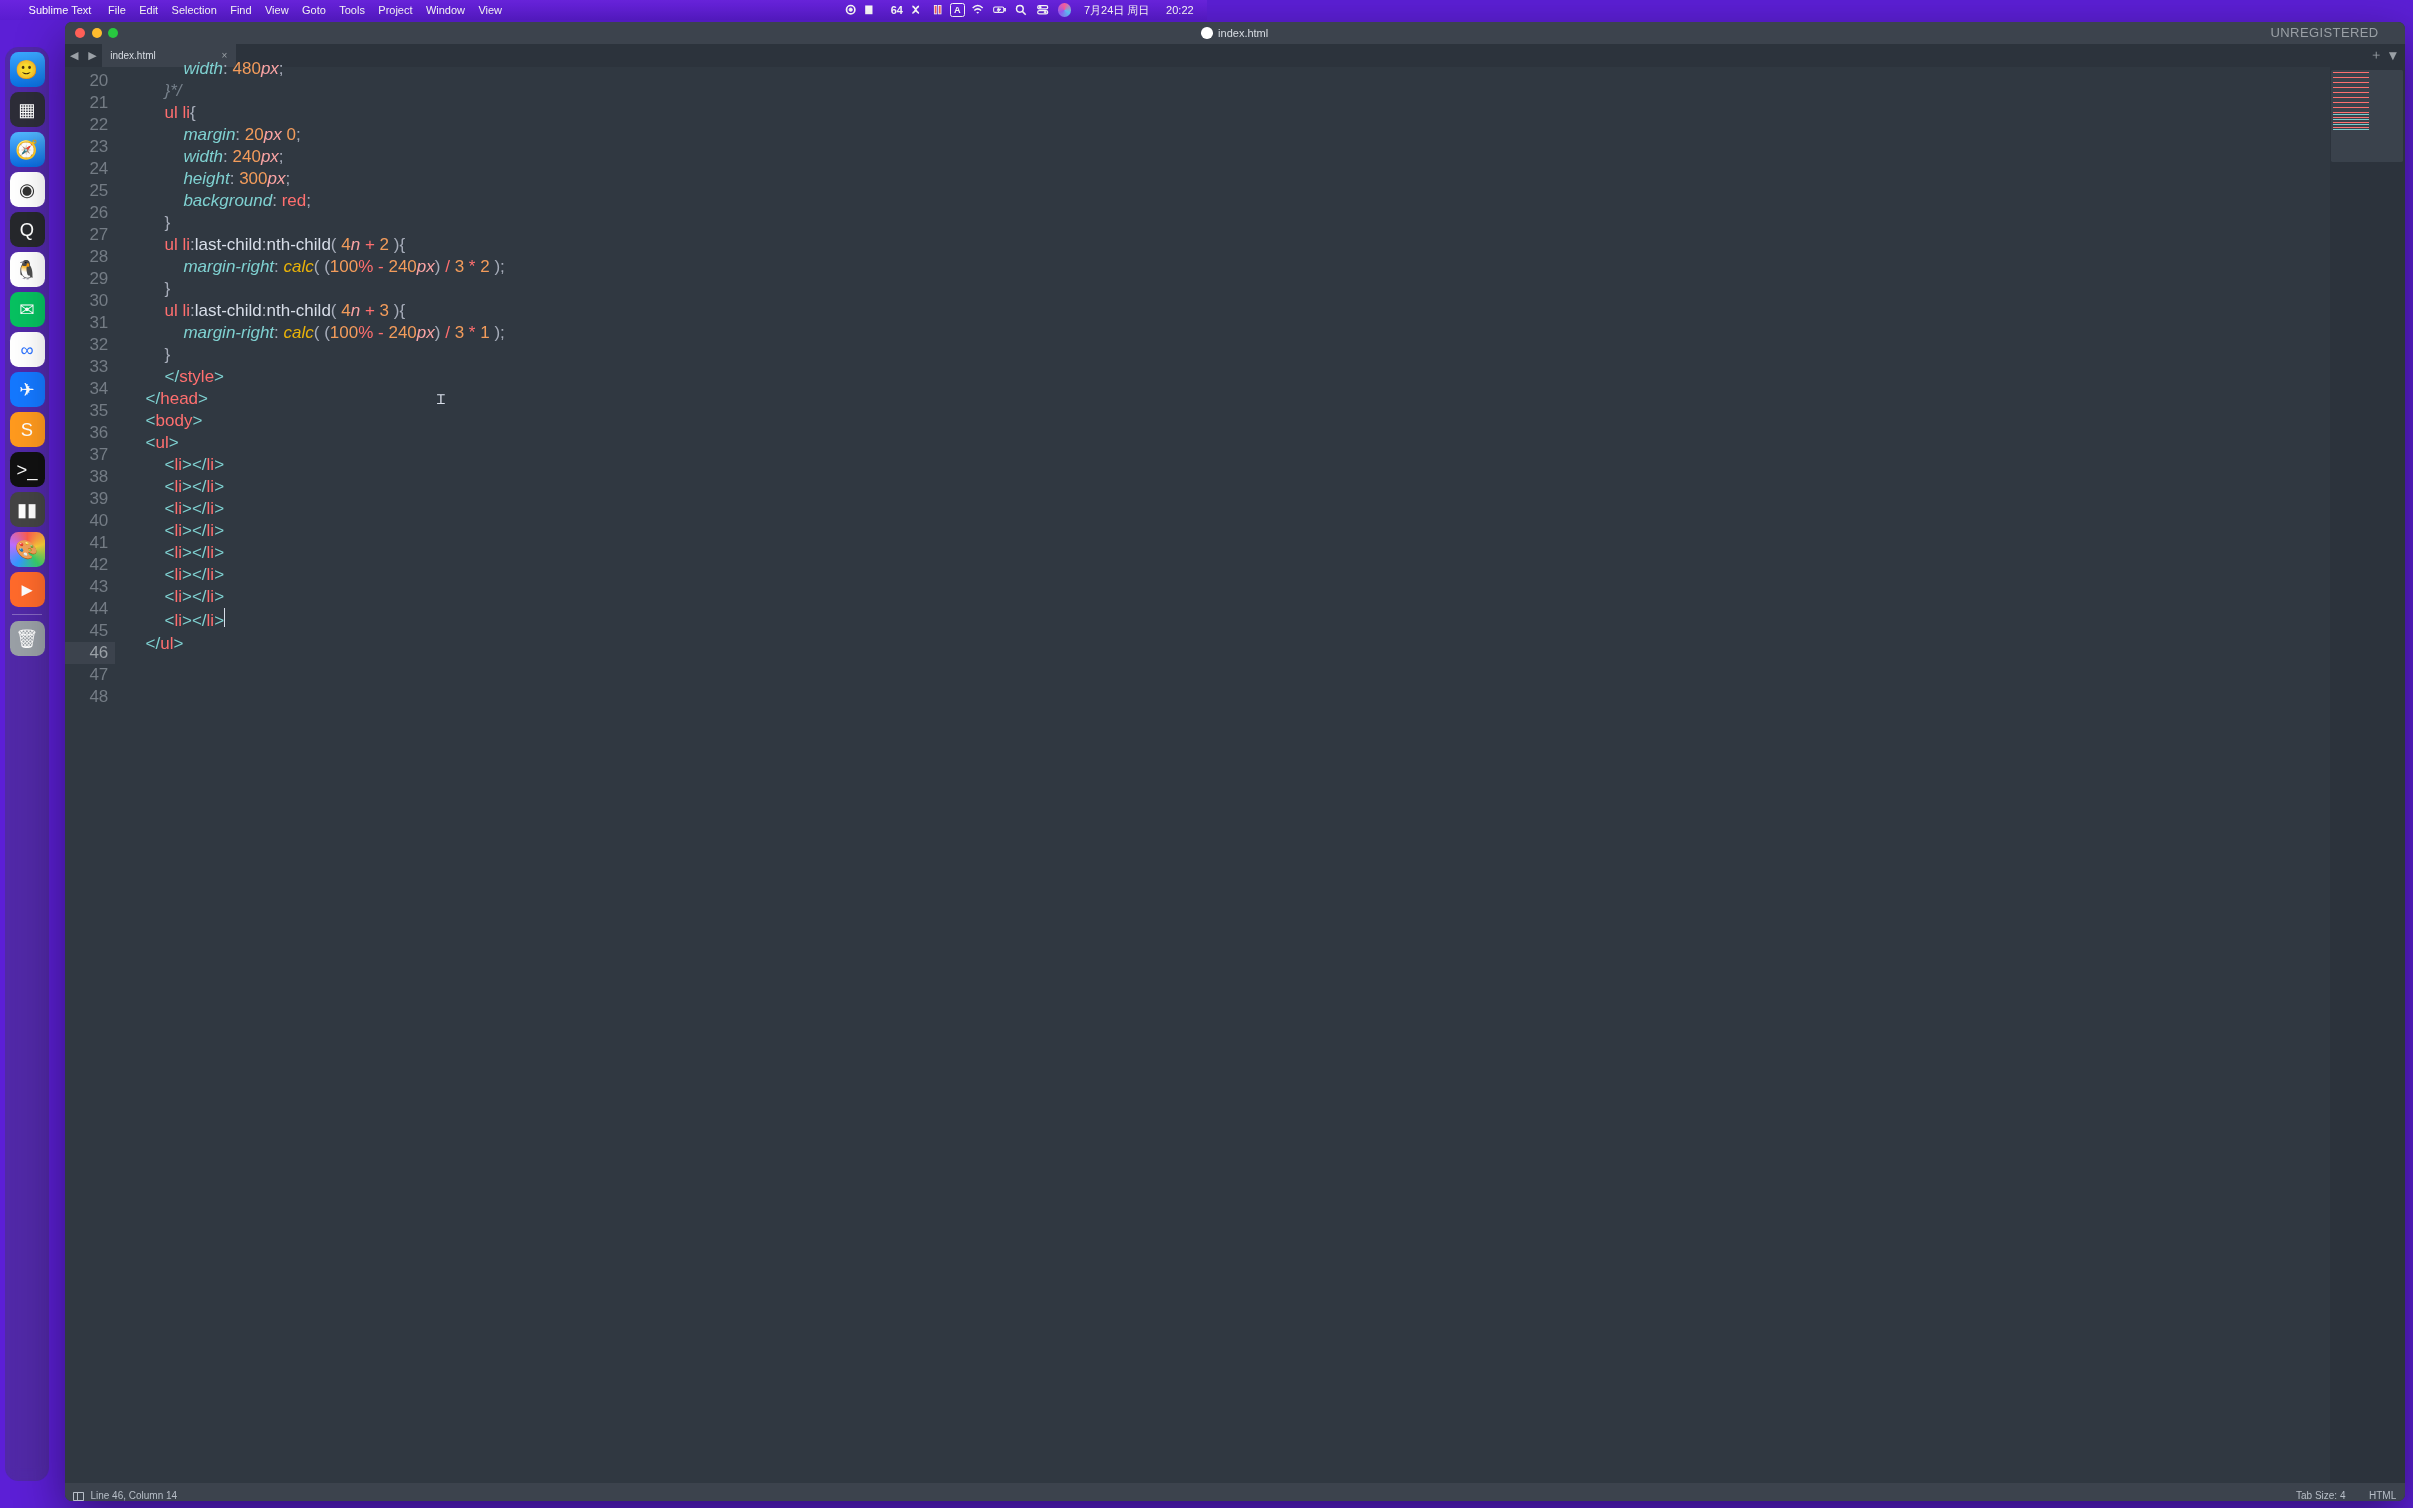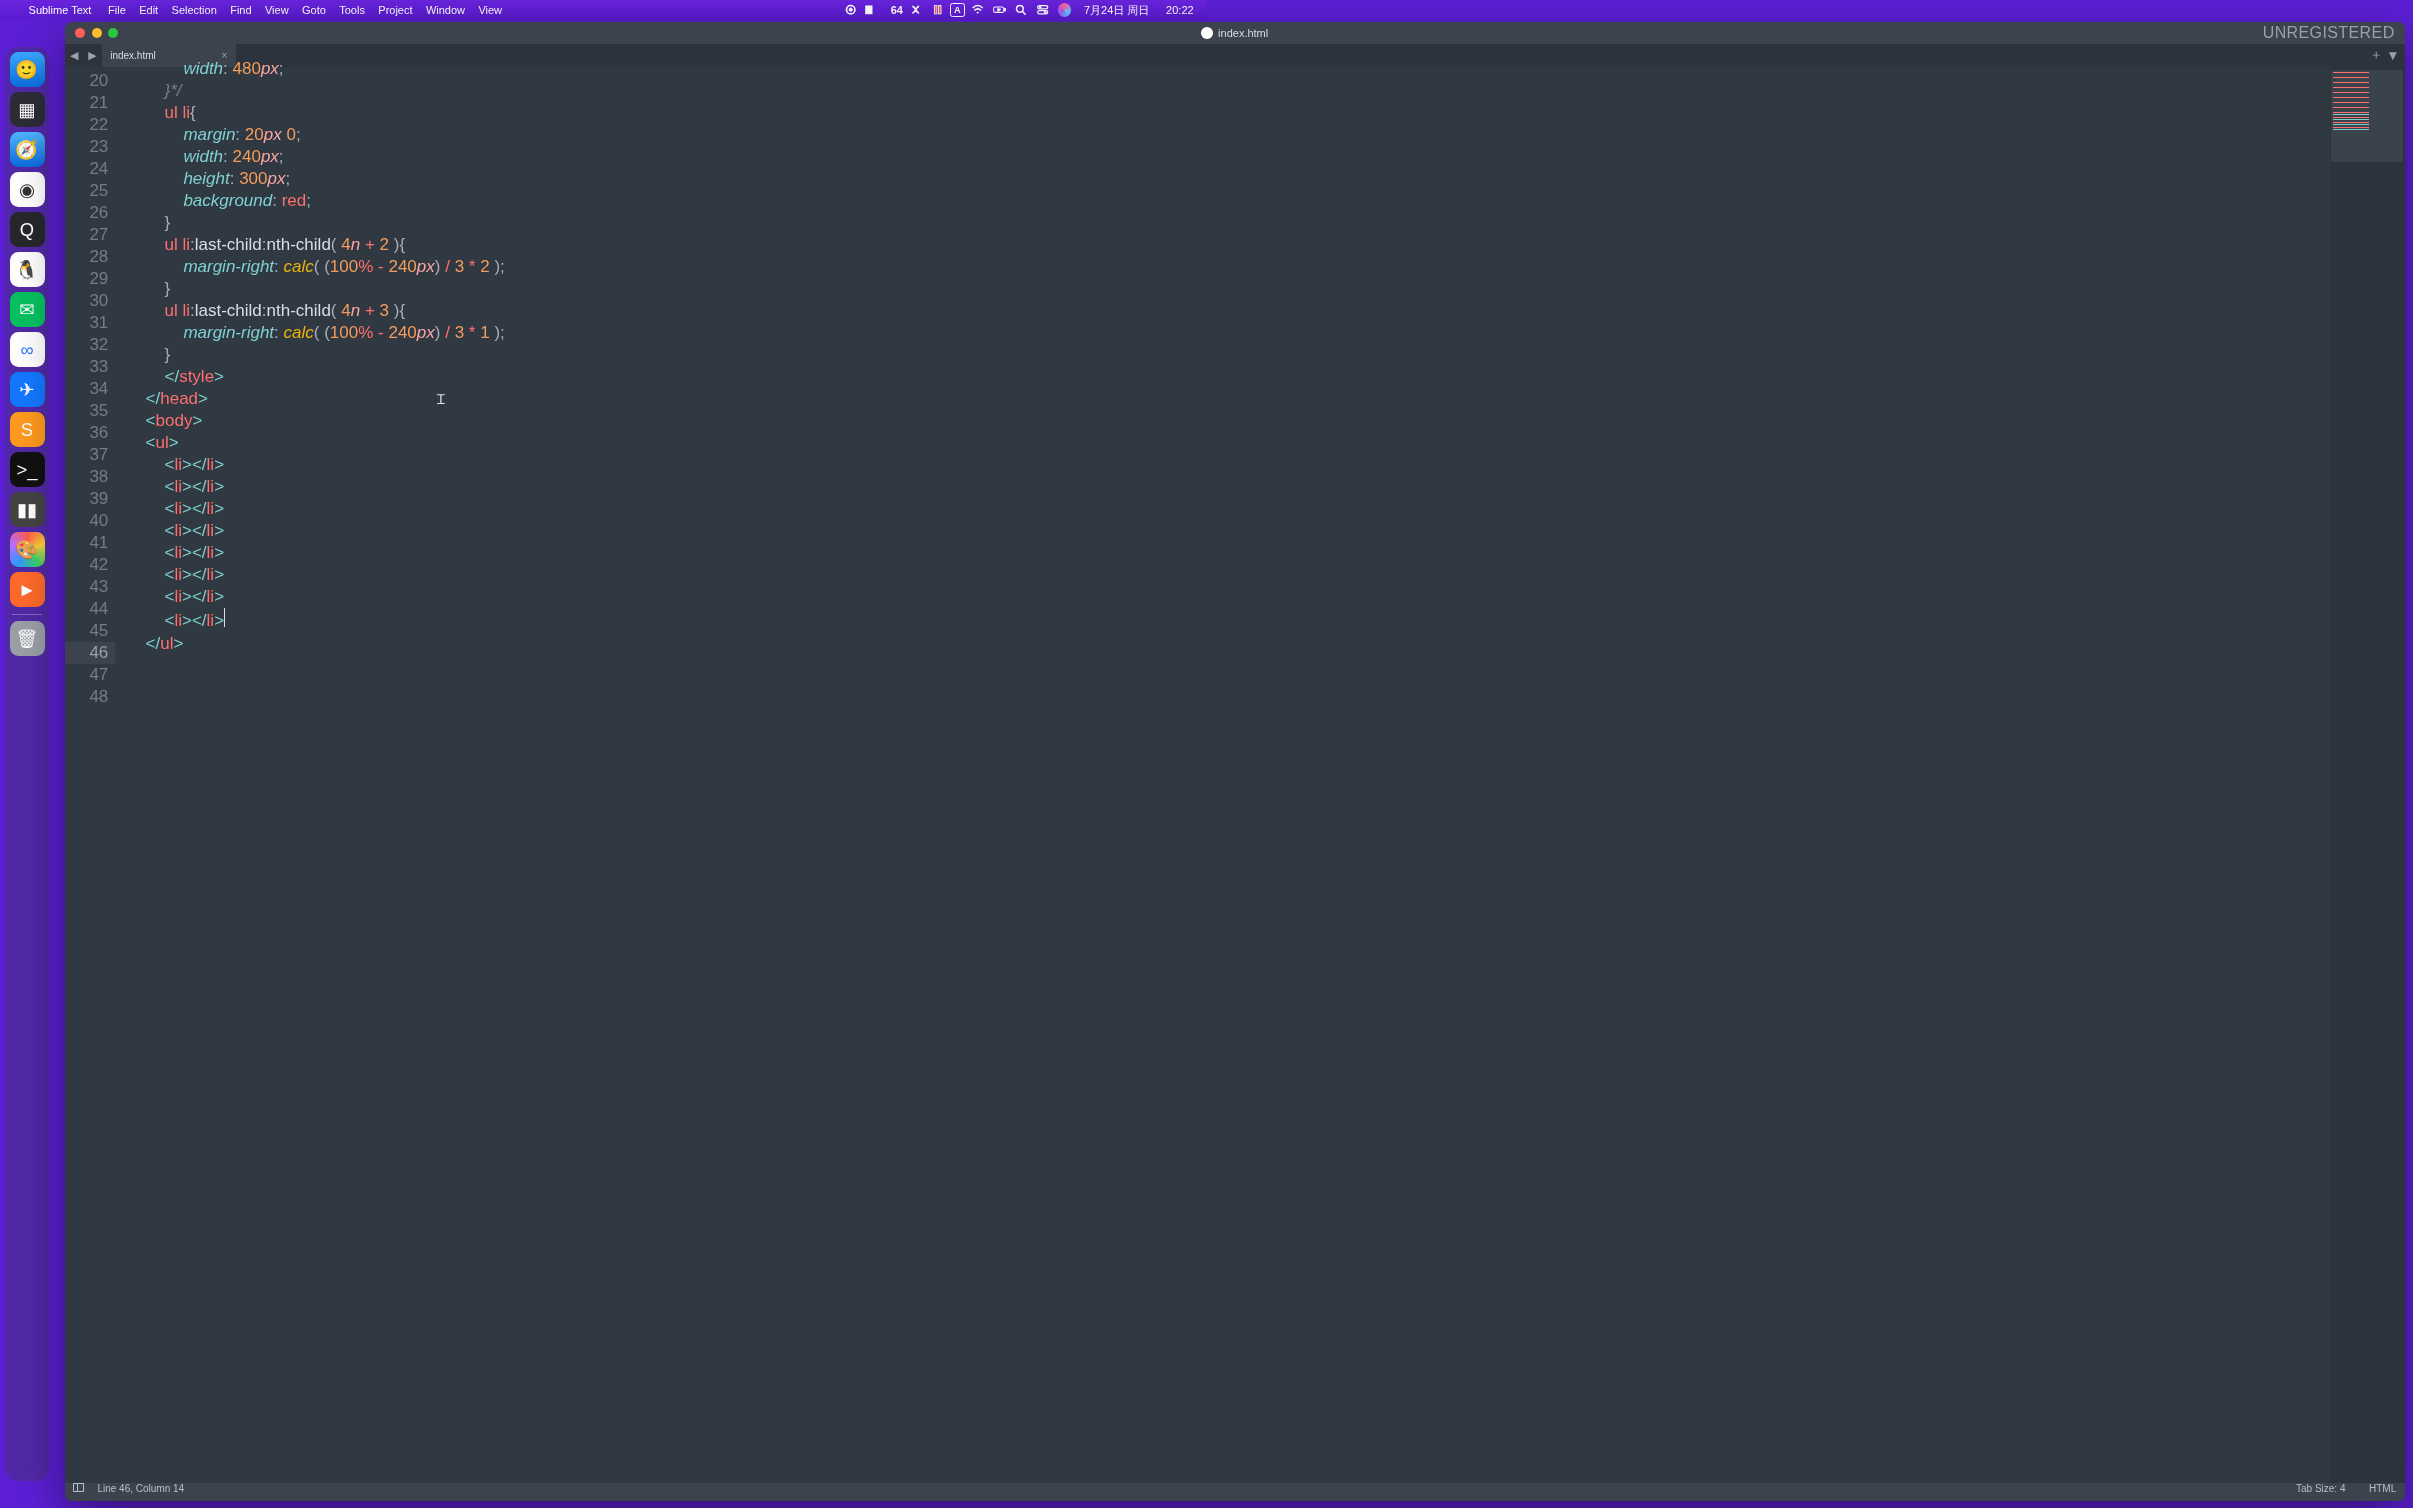--- a/index.html
+++ b/index.html
@@ -55,21 +55,21 @@
 }
 .titlebar {
   height: 22px; background: #3c434d; display:flex; align-items:center;
   position: relative;
 }
 .traffic { display:flex; gap:6.7px; padding-left:10px; }
 .traffic span { width:10px; height:10px; border-radius:50%; display:block; }
 .tl-close{background:#ff5f57;} .tl-min{background:#febc2e;} .tl-max{background:#28c840;}
 .title-center { position:absolute; left:0; right:0; text-align:center; color:#d8dde3; font-size:11px; display:flex; gap:5px; align-items:center; justify-content:center; }
 .chrome-icon-s { width:11.7px; height:11.7px; border-radius:50%; background:#fff; display:inline-block; }
-.unreg { position:absolute; right:10px; color:#9aa0a6; font-size:16px; letter-spacing:0.4px; }
+.unreg { position:absolute; right:26px; color:#9aa0a6; font-size:13px; letter-spacing:0.4px; }
 
 .tabbar {
   height: 23.5px; background: #2c333c; display:flex; align-items:stretch;
 }
 .navbtn { width:18.4px; display:flex; align-items:center; justify-content:center; color:#9aa0a6; font-size:11px; }
 .tab { width:134px; background:#3c434d; display:flex; align-items:center; padding:0 8.4px; color:#d8dde3; font-size:10px; position:relative; }
 .tab-close { margin-left:auto; color:#9aa0a6; }
 .tabbar-right { margin-left:auto; display:flex; align-items:center; color:#9aa0a6; padding-right:5px; gap:3.4px; }
 
 .editor { position:absolute; top:45px; left:0; right:0; bottom:18.4px; display:flex; }
@@ -77,22 +77,22 @@
 .gutter .hl { background:#3c434d; color:#9aa0a6; }
 .gutter div { padding-right:6.7px; }
 .code { flex:1; font: 17px/22px "SF Mono", Menlo, Consolas, monospace; padding-top:3.4px; color:#d8dee9; white-space:pre; position:relative; }
 .fold-col { width:11.7px; }
 .minimap { width:75px; background:#2c333c; padding:3.4px 1.7px; }
 .minimap-inner { width:100%; height:92px; background:linear-gradient(#3a424c,#3a424c); border-radius:1.7px; position:relative; }
 .minimap-inner::before{content:"";position:absolute;left:1.7px;right:34px;top:1.7px;height:59px;
   background:repeating-linear-gradient(#ff6f6f 0 0.8px, transparent 0.8px 2.5px, #7cc 2.5px 3.4px, transparent 3.4px 5px);}
 .statusbar {
   position:absolute; left:0; right:0; bottom:0; height:18.4px;
-  background:#3c434d; color:#b8bfc8; font-size:10px; display:flex; align-items:flex-start;
-  padding:0 8.4px; gap:13px;
+  background:#3c434d; color:#b8bfc8; font-size:10px; display:flex; align-items:flex-end;
+  padding:0 8.4px; gap:6px;
 }
 .statusbar .right { margin-left:auto; display:flex; gap:23.5px; }
 .panel-icon { width:11px; height:9.2px; border:1.3px solid #b8bfc8; border-radius:0.8px; position:relative; }
 .panel-icon::before{content:"";position:absolute;left:2.5px;top:0;bottom:0;width:1.3px;background:#b8bfc8;}
 .c-punct  { color:#a6acb9; }
 .c-comment{ color:#76808b; font-style:italic; }
 .c-tag    { color:#ff6f6f; }        
 .c-pseudo { color:#d8dee9;margin-top:6px; }
 .c-prop   { color:#7fd1d1; font-style:italic; }  
 .c-num    { color:#f39c5b; }        

